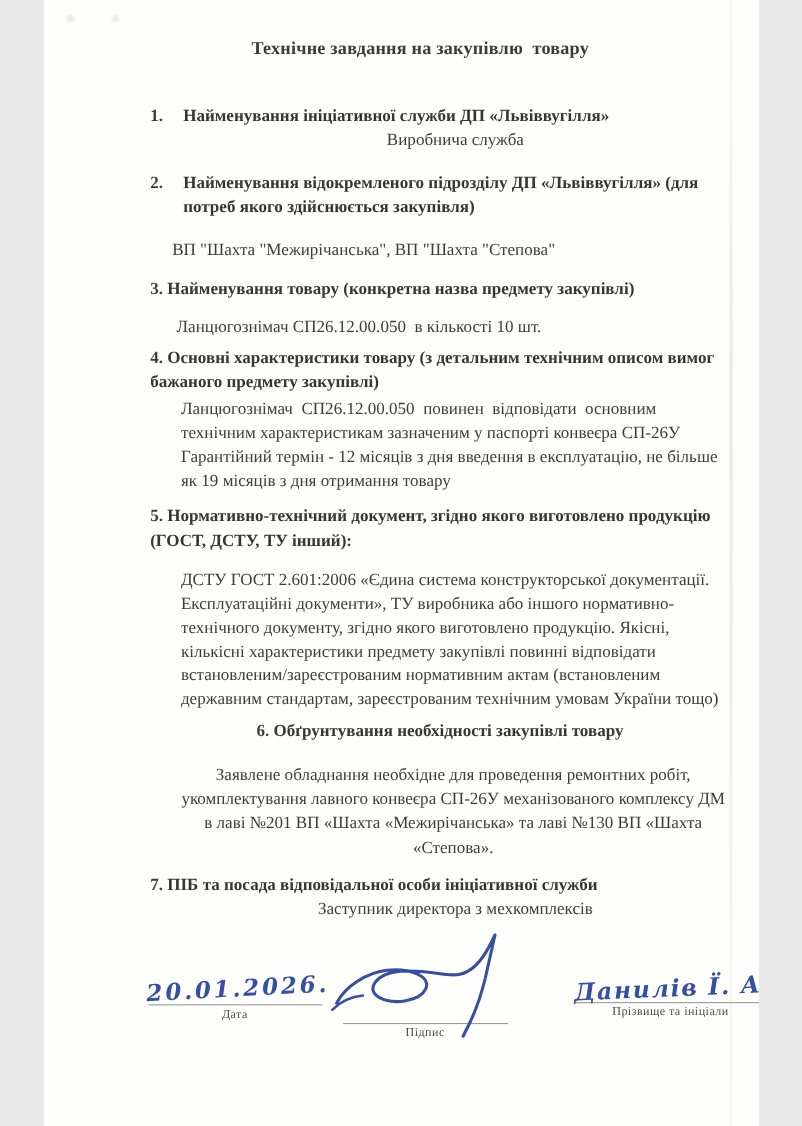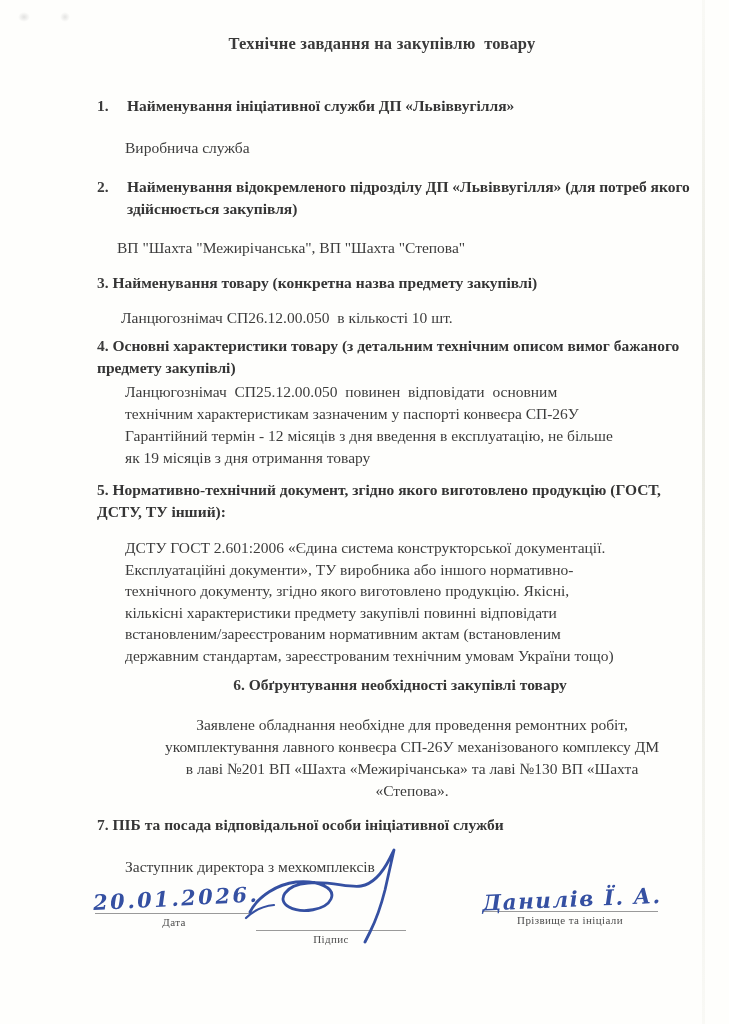--- a/index.html
+++ b/index.html
@@ -1,18 +1,18 @@
 <!DOCTYPE html>
 <html><head>
 <meta charset="utf-8">
 <style>
   html,body{margin:0;padding:0;background:#e9e9e9;}
   .page{
     position:relative;
-    width:729px;height:1024px;
+    width:650px;height:1024px;
     margin:0 auto;
     background:#fefefc;
     overflow:hidden;
     font-family:"Liberation Serif","DejaVu Serif",serif;
     color:#3c3c3c;
   }
   
   .artifact-dot{position:absolute;border-radius:50%;pointer-events:none;}
   .dot-a{left:18px;top:12px;width:12px;height:10px;background:radial-gradient(rgba(160,160,160,.30),transparent 70%);}
   .dot-b{left:60px;top:12px;width:10px;height:10px;background:radial-gradient(rgba(160,160,160,.28),transparent 70%);}
@@ -31,21 +31,21 @@
   
   .hang{display:flex;}
   .hang .num{flex:0 0 30px;}
   .hang .head{flex:1;}
   .body-line{white-space:pre-wrap;}
   .indent1{margin-left:28px;}
   .indent2{margin-left:20px;}
   .indent3{margin-left:24px;}
 
   .m-title-gap{margin-top:40px;}
-  .mt-20{margin-top:20px;}
+  .mt-20{text-align:center;}
   .mt-17{margin-top:17px;}
   .mt-13{margin-top:13px;}
   .mt-12{margin-top:12px;}
   .mt-10{margin-top:10px;}
   .mt-14{margin-top:14px;}
   .mt-8{margin-top:8px;text-align:center;}
   .mt-6{margin-top:6px;}
   .mt-2{margin-top:2px;}
   .mt-18{margin-top:18px;text-align:center;}
 
@@ -62,21 +62,21 @@
   .ink{
     font-style:italic;font-weight:bold;
     font-family:"DejaVu Serif","Liberation Serif",serif;
   }
   .date-cell{left:95px;top:0;width:158px;}
   .date-ink{
     font-size:21px;letter-spacing:2.5px;transform:rotate(-3deg);
     position:relative;top:14px;left:-2px;white-space:nowrap;
   }
   .date-cell .sig-line{margin-top:16px;}
-  .signa-cell{left:256px;top:0;width:150px;}
+  .signa-cell{left:272px;top:0;width:150px;}
   .signa-svg{position:absolute;left:-12px;top:-28px;}
   .signa-cell .sig-line{margin-top:58px;}
   .name-cell{left:482px;top:0;width:212px;}
   .name-ink{
     font-size:21.5px;letter-spacing:1.5px;transform:rotate(-2.5deg);
     position:relative;top:14px;white-space:nowrap;
   }
   .name-cell .sig-line{margin-top:14px;width:176px;}
 </style>
 </head>
@@ -107,21 +107,21 @@
       <span class="num">3.</span>
       <span class="head"> <span>Найменування товару</span><span class="head-reg"> (конкретна назва предмету закупівлі)</span></span>
     </div>
     <div class="body-line indent3 mt-13">Ланцюгознімач СП26.12.00.050  в кількості 10 шт.</div>
 
     <div class="item mt-6">
       <span class="num">4.</span>
       <span class="head"> <span>Основні характеристики товару</span><span class="head-reg"> (з детальним технічним описом вимог бажаного предмету закупівлі)</span></span>
     </div>
     <div class="indent1 mt-2">
-      <div class="body-line">Ланцюгознімач  СП25.12.00.050  повинен  відповідати  основним</div>
+      <div class="body-line">Ланцюгознімач  СП26.12.00.050  повинен  відповідати  основним</div>
       <div class="body-line">технічним характеристикам зазначеним у паспорті конвеєра СП-26У</div>
       <div class="body-line">Гарантійний термін - 12 місяців з дня введення в експлуатацію, не більше</div>
       <div class="body-line">як 19 місяців з дня отримання товару</div>
     </div>
 
     <div class="item mt-10">
       <span class="num">5.</span>
       <span class="head">Нормативно-технічний документ, згідно якого виготовлено продукцію (ГОСТ, ДСТУ, ТУ інший):</span>
     </div>
     <div class="indent1 mt-14 b5">

